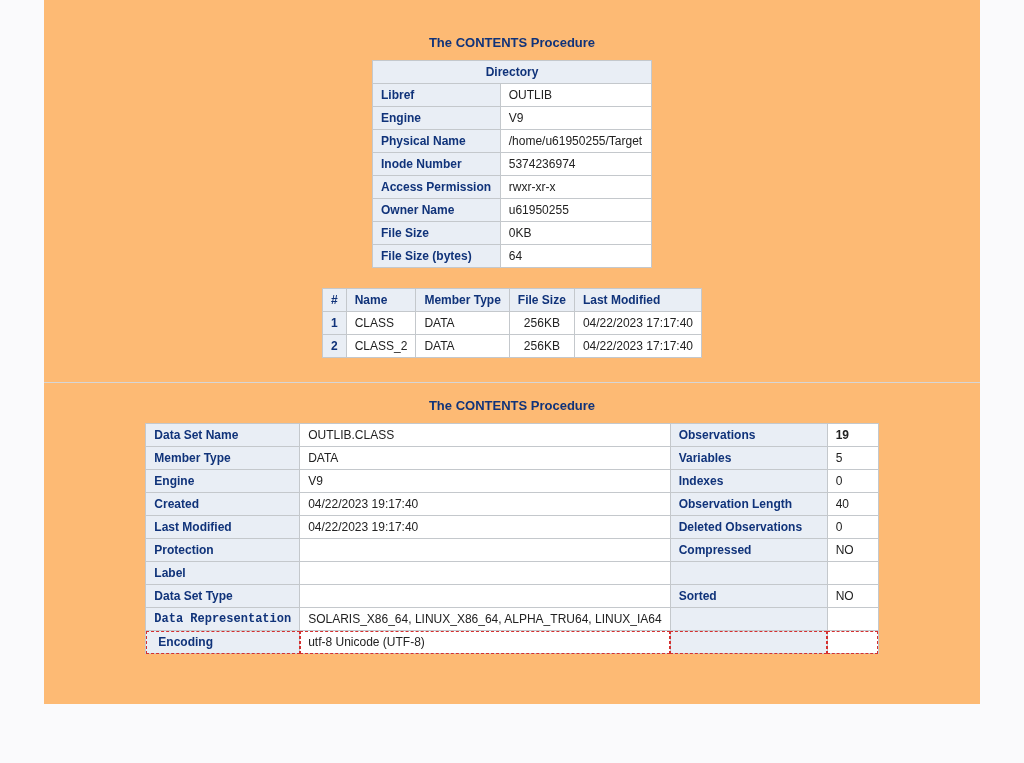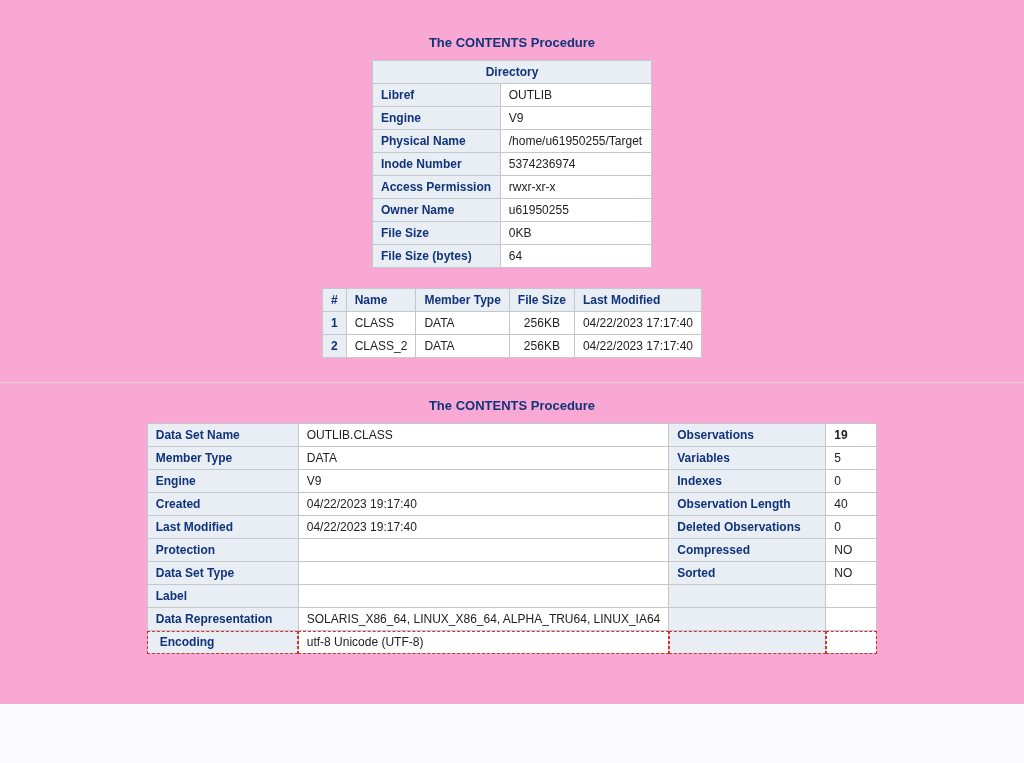--- a/index.html
+++ b/index.html
@@ -3,23 +3,23 @@
 <meta charset="utf-8">
 <style>
   body {
     margin: 0;
     font-family: Arial, Helvetica, sans-serif;
     font-size: 12px;
     background: #fafafc;
     color: #222;
   }
   .page {
-    width: 1024px;
+    width: 936px;
     margin: 0 auto;
-    background: #f9a8d4;
+    background: #fdba74;
     padding: 20px 0 50px 0;
   }
   .section-title {
     text-align: center;
     color: #10337a;
     font-weight: bold;
     font-size: 13px;
     margin: 15px 0 10px 0;
   }
   hr.sep {
@@ -171,33 +171,33 @@
           <th style="width: 140px;">Deleted Observations</th>
           <td style="width: 34px;">0</td>
         </tr>
         <tr>
           <th style="width: 130px;">Protection</th>
           <td></td>
           <th style="width: 140px;">Compressed</th>
           <td style="width: 34px;">NO</td>
         </tr>
         <tr>
+          <th style="width: 130px;">Label</th>
+          <td></td>
+          <th style="width: 140px;"></th>
+          <td style="width: 34px;"></td>
+        </tr>
+        <tr>
           <th style="width: 130px;">Data Set Type</th>
           <td></td>
           <th style="width: 140px;">Sorted</th>
           <td style="width: 34px;">NO</td>
         </tr>
         <tr>
-          <th style="width: 130px;">Label</th>
-          <td></td>
-          <th style="width: 140px;"></th>
-          <td style="width: 34px;"></td>
-        </tr>
-        <tr>
-          <th style="width: 130px;">Data Representation</th>
+          <th style="width: 130px; font-family: Liberation Mono, monospace;">Data Representation</th>
           <td>SOLARIS_X86_64, LINUX_X86_64, ALPHA_TRU64, LINUX_IA64</td>
           <th style="width: 140px;"></th>
           <td style="width: 34px;"></td>
         </tr>
         <tr class="highlight-row">
           <th style="width: 130px; padding-left: 12px;">Encoding</th>
           <td>utf-8 Unicode (UTF-8)</td>
           <th style="width: 140px;"></th>
           <td style="width: 34px;"></td>
         </tr>

